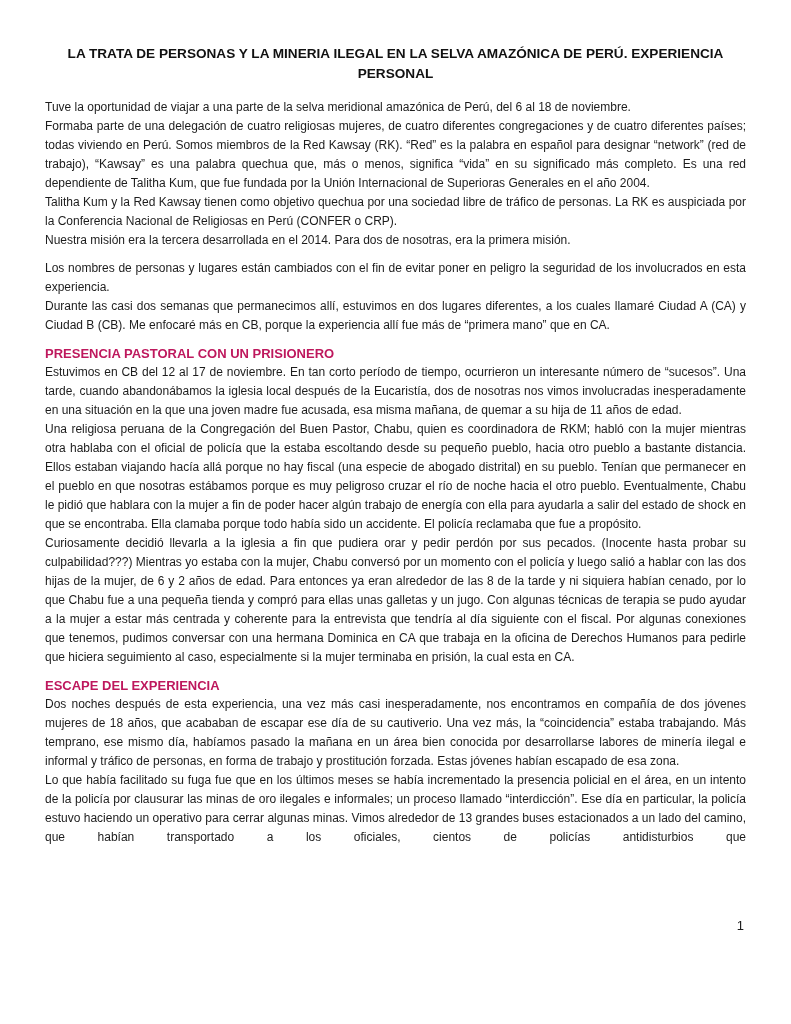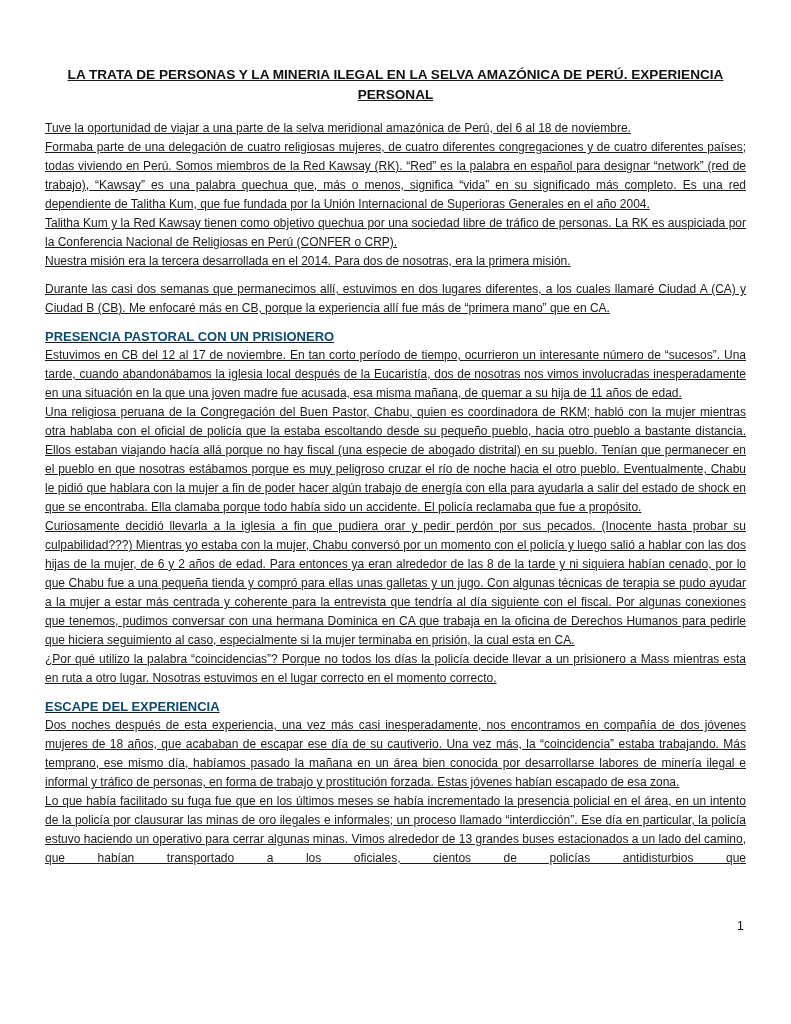--- a/index.html
+++ b/index.html
@@ -12,22 +12,21 @@
     height: 1024px;
     position: relative;
     font-family: "Liberation Sans", sans-serif;
     color: #1c1c1c;
     overflow: hidden;
   }
   .page {
     position: absolute;
     left: 45px;
     right: 45px;
-    top: 65px;
-    text-decoration: underline;
+    top: 44px;
   }
   .doc-title {
     margin: 0 0 14px 0;
     font-size: 13.6px;
     font-weight: bold;
     line-height: 20px;
     text-align: center;
     color: #111111;
   }
   .para {
@@ -39,21 +38,21 @@
   }
   .continues {
     text-align-last: justify;
   }
   h2.sect {
     margin: 0;
     font-size: 13px;
     line-height: 19px;
     font-weight: bold;
     text-align: left;
-    color: #0c4a6e;
+    color: #be185d;
   }
   .spacer {
     height: 9px;
   }
   .page-num {
     position: absolute;
     top: 918px;
     right: 47px;
     font-size: 13px;
     line-height: 16px;
@@ -64,27 +63,27 @@
 <body style="color: rgb(28, 28, 28); background: rgb(255, 255, 255);">
 
 <div class="page">
   <h1 class="doc-title">LA TRATA DE PERSONAS Y LA MINERIA ILEGAL EN LA SELVA AMAZÓNICA DE PERÚ. EXPERIENCIA PERSONAL</h1>
   <div>
       <p class="para">Tuve la oportunidad de viajar a una parte de la selva meridional amazónica de Perú, del 6 al 18 de noviembre.</p>
       <p class="para">Formaba parte de una delegación de cuatro religiosas mujeres, de cuatro diferentes congregaciones y de cuatro diferentes países; todas viviendo en Perú. Somos miembros de la Red Kawsay (RK). “Red” es la palabra en español para designar “network” (red de trabajo), “Kawsay” es una palabra quechua que, más o menos, significa “vida” en su significado más completo. Es una red dependiente de Talitha Kum, que fue fundada por la Unión Internacional de Superioras Generales en el año 2004.</p>
       <p class="para">Talitha Kum y la Red Kawsay tienen como objetivo quechua por una sociedad libre de tráfico de personas. La RK es auspiciada por la Conferencia Nacional de Religiosas en Perú (CONFER o CRP).</p>
       <p class="para">Nuestra misión era la tercera desarrollada en el 2014. Para dos de nosotras, era la primera misión.</p>
       <div class="spacer"></div>
+      <p class="para">Los nombres de personas y lugares están cambiados con el fin de evitar poner en peligro la seguridad de los involucrados en esta experiencia.</p>
       <p class="para">Durante las casi dos semanas que permanecimos allí, estuvimos en dos lugares diferentes, a los cuales llamaré Ciudad A (CA) y Ciudad B (CB). Me enfocaré más en CB, porque la experiencia allí fue más de “primera mano” que en CA.</p>
       <div class="spacer"></div>
       <h2 class="sect">PRESENCIA PASTORAL CON UN PRISIONERO</h2>
       <p class="para">Estuvimos en CB del 12 al 17 de noviembre. En tan corto período de tiempo, ocurrieron un interesante número de “sucesos”. Una tarde, cuando abandonábamos la iglesia local después de la Eucaristía, dos de nosotras nos vimos involucradas inesperadamente en una situación en la que una joven madre fue acusada, esa misma mañana, de quemar a su hija de 11 años de edad.</p>
       <p class="para">Una religiosa peruana de la Congregación del Buen Pastor, Chabu, quien es coordinadora de RKM; habló con la mujer mientras otra hablaba con el oficial de policía que la estaba escoltando desde su pequeño pueblo, hacia otro pueblo a bastante distancia. Ellos estaban viajando hacía allá porque no hay fiscal (una especie de abogado distrital) en su pueblo. Tenían que permanecer en el pueblo en que nosotras estábamos porque es muy peligroso cruzar el río de noche hacia el otro pueblo. Eventualmente, Chabu le pidió que hablara con la mujer a fin de poder hacer algún trabajo de energía con ella para ayudarla a salir del estado de shock en que se encontraba. Ella clamaba porque todo había sido un accidente. El policía reclamaba que fue a propósito.</p>
       <p class="para">Curiosamente decidió llevarla a la iglesia a fin que pudiera orar y pedir perdón por sus pecados. (Inocente hasta probar su culpabilidad???) Mientras yo estaba con la mujer, Chabu conversó por un momento con el policía y luego salió a hablar con las dos hijas de la mujer, de 6 y 2 años de edad. Para entonces ya eran alrededor de las 8 de la tarde y ni siquiera habían cenado, por lo que Chabu fue a una pequeña tienda y compró para ellas unas galletas y un jugo. Con algunas técnicas de terapia se pudo ayudar a la mujer a estar más centrada y coherente para la entrevista que tendría al día siguiente con el fiscal. Por algunas conexiones que tenemos, pudimos conversar con una hermana Dominica en CA que trabaja en la oficina de Derechos Humanos para pedirle que hiciera seguimiento al caso, especialmente si la mujer terminaba en prisión, la cual esta en CA.</p>
-      <p class="para">¿Por qué utilizo la palabra “coincidencias”? Porque no todos los días la policía decide llevar a un prisionero a Mass mientras esta en ruta a otro lugar. Nosotras estuvimos en el lugar correcto en el momento correcto.</p>
       <div class="spacer"></div>
       <h2 class="sect">ESCAPE DEL EXPERIENCIA</h2>
       <p class="para">Dos noches después de esta experiencia, una vez más casi inesperadamente, nos encontramos en compañía de dos jóvenes mujeres de 18 años, que acababan de escapar ese día de su cautiverio. Una vez más, la “coincidencia” estaba trabajando. Más temprano, ese mismo día, habíamos pasado la mañana en un área bien conocida por desarrollarse labores de minería ilegal e informal y tráfico de personas, en forma de trabajo y prostitución forzada. Estas jóvenes habían escapado de esa zona.</p>
       <p class="para continues">Lo que había facilitado su fuga fue que en los últimos meses se había incrementado la presencia policial en el área, en un intento de la policía por clausurar las minas de oro ilegales e informales; un proceso llamado “interdicción”. Ese día en particular, la policía estuvo haciendo un operativo para cerrar algunas minas. Vimos alrededor de 13 grandes buses estacionados a un lado del camino, que habían transportado a los oficiales, cientos de policías antidisturbios que</p>
     </div>
 </div>
 
 <div class="page-num">1</div>
 
 </body></html>

